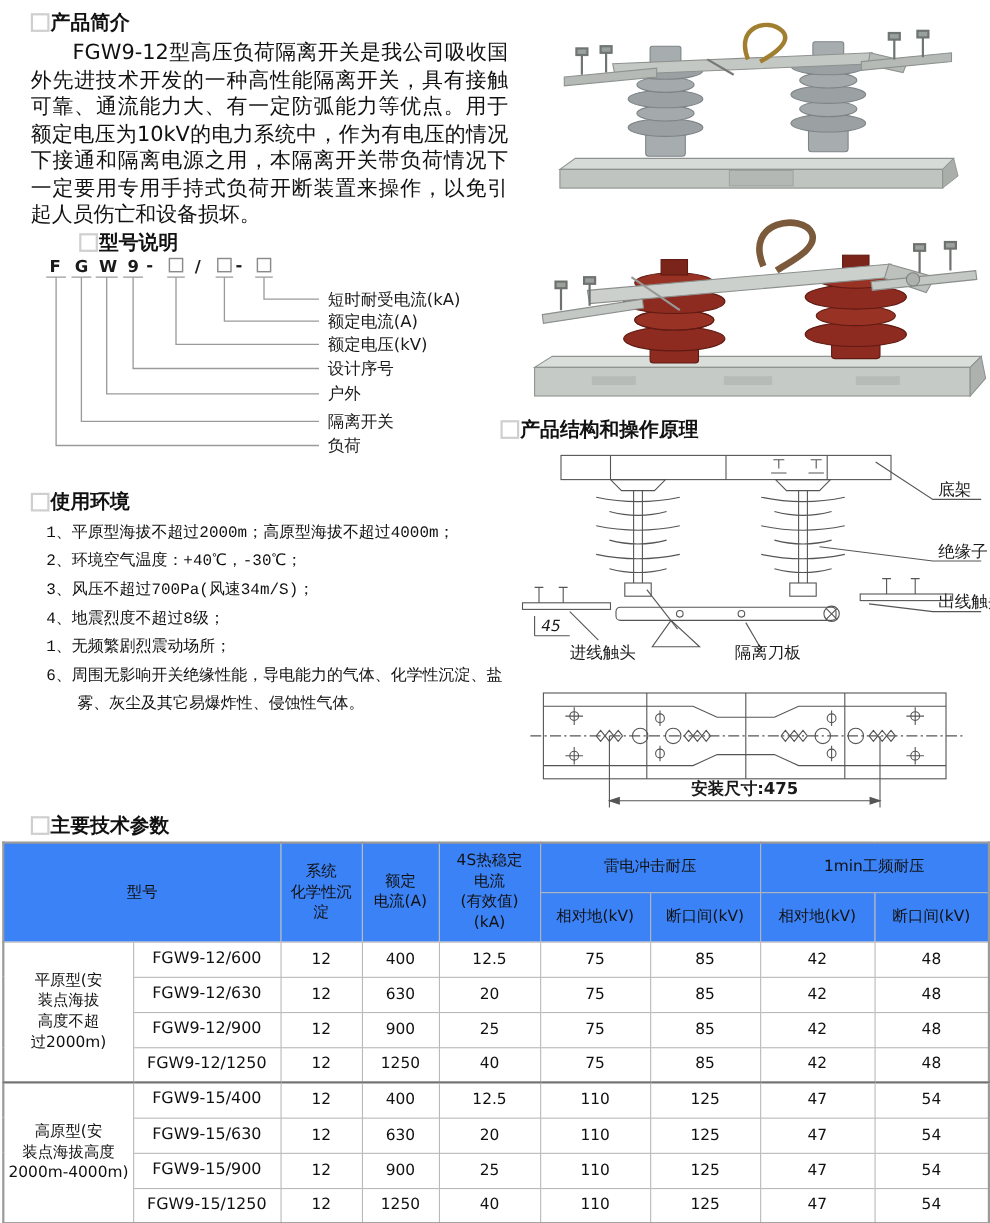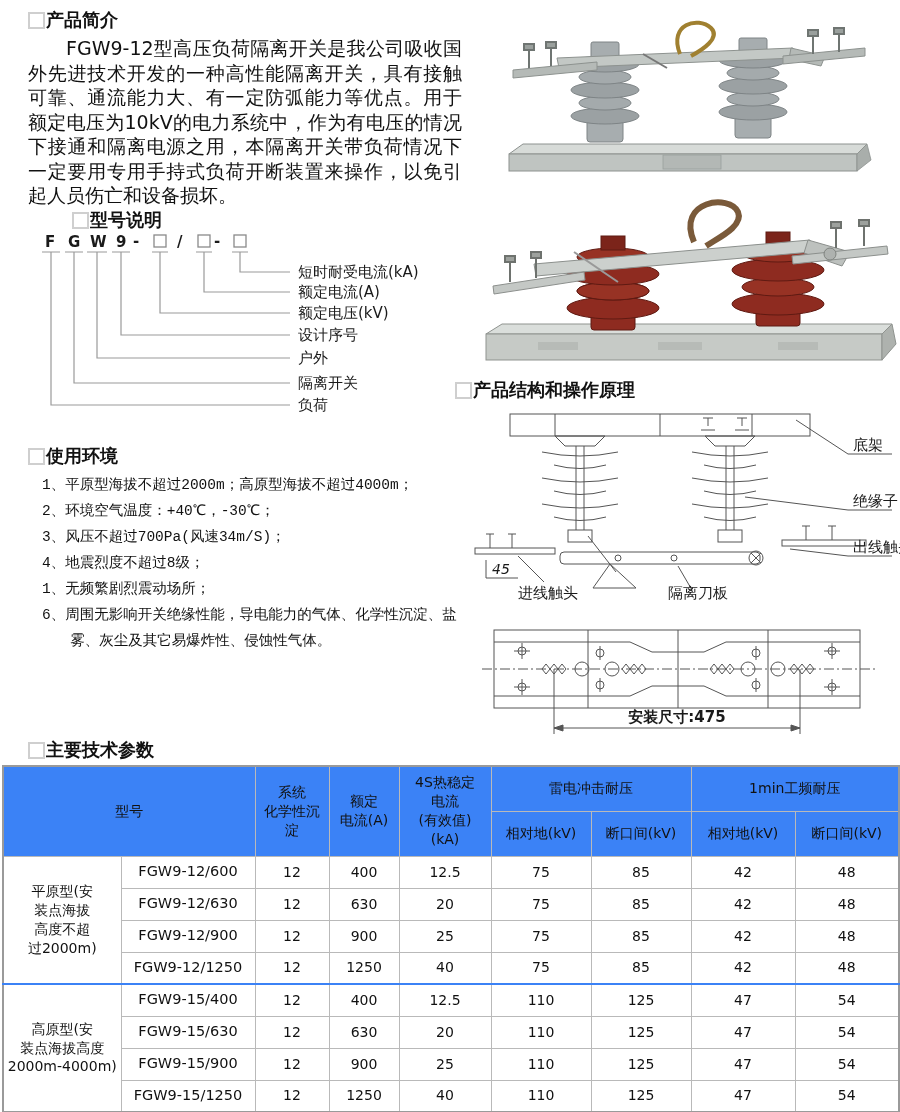--- a/index.html
+++ b/index.html
@@ -17,21 +17,21 @@
   
   .env-item{font-size:14.5px;line-height:26px;color:#111;padding-left:1.95em;text-indent:-1.95em;}
   
   table.params{border-collapse:collapse;table-layout:fixed;width:896px;font-size:14px;color:#111;}
   table.params th,table.params td{
     border:1px solid #b9b9b9;text-align:center;vertical-align:middle;
     padding:2px 3px;white-space:pre-line;line-height:1.35;
   }
   table.params th{background:#3b82f6;font-weight:normal;}
   table.params{border:2px solid #9a9a9a;}
-  tr.group-sep td{border-top:2px solid #3b82f6;}
+  tr.group-sep td{border-top:2px solid #737373;}
   td.model-cell{font-size:14.5px;}
   td.group-cell{font-size:14px;line-height:1.4;}
   .body-row{height:32px;}
   svg text{font-family:"DejaVu Sans","Liberation Sans",sans-serif;}
 </style>
 </head>
 <body>
 
 <div class="abs sec-title" style="left:28px;top:8px;">
   <span class="sq"></span>

